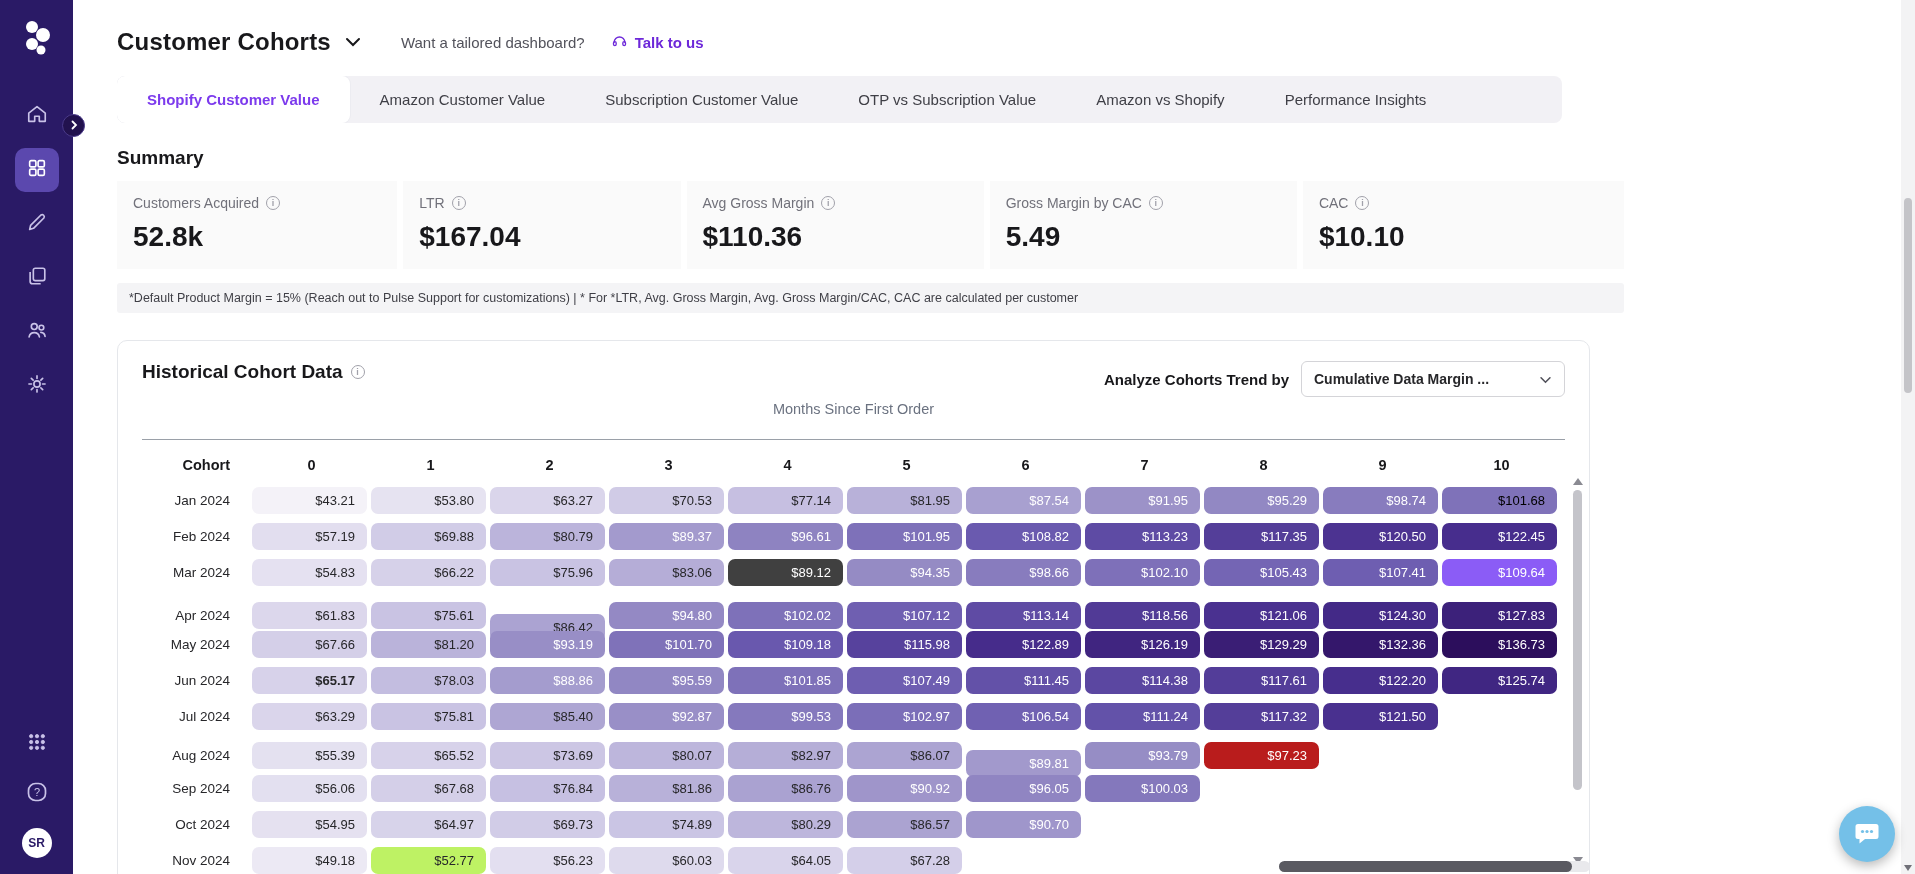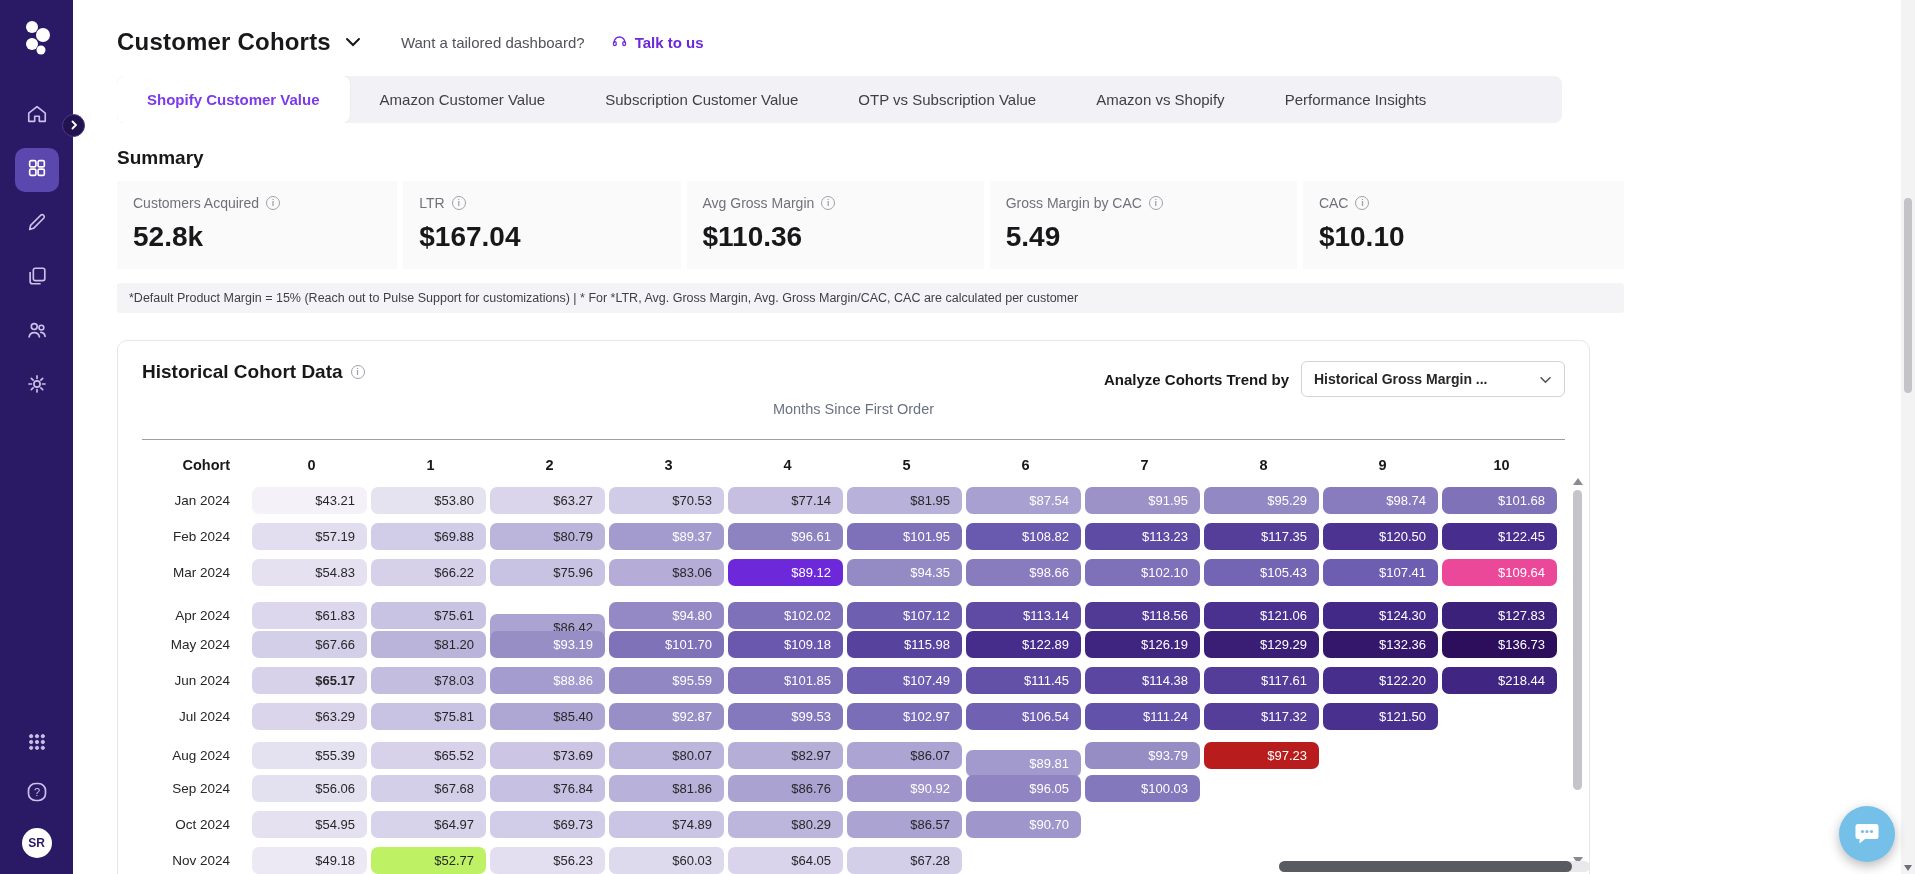--- a/index.html
+++ b/index.html
@@ -290,21 +290,21 @@
 
   <section class="panel">
     <div class="panel-header">
       <div class="panel-title-wrap">
         <h3 class="panel-title">Historical Cohort Data</h3>
         <span class="info">i</span>
       </div>
       <div class="trend-wrap">
         <span class="trend-label">Analyze Cohorts Trend by</span>
         <div class="trend-select">
-          <span>Historical Gross Margin ...</span>
+          <span>Cumulative Data Margin ...</span>
           <span>
             <svg width="13" height="8" viewBox="0 0 14 9" fill="none" stroke="#52525b" stroke-width="1.8" stroke-linecap="round">
                 <path d="M2 2 L7 7 L12 2"></path>
               </svg>
           </span>
         </div>
       </div>
     </div>
 
     <div class="months-label">Months Since First Order</div>
@@ -329,21 +329,21 @@
           <div class="pill" style="background: rgb(244, 242, 248);">$43.21</div>
           <div class="pill" style="background: rgb(230, 227, 241);">$53.80</div>
           <div class="pill" style="background: rgb(218, 213, 235);">$63.27</div>
           <div class="pill" style="background: rgb(208, 203, 230);">$70.53</div>
           <div class="pill" style="background: rgb(198, 191, 225);">$77.14</div>
           <div class="pill" style="background: rgb(184, 177, 217);">$81.95</div>
           <div class="pill" style="background: rgb(168, 160, 208); color: rgb(255, 255, 255);">$87.54</div>
           <div class="pill" style="background: rgb(156, 146, 200); color: rgb(255, 255, 255);">$91.95</div>
           <div class="pill" style="background: rgb(146, 136, 195); color: rgb(255, 255, 255);">$95.29</div>
           <div class="pill" style="background: rgb(136, 124, 190); color: rgb(255, 255, 255);">$98.74</div>
-          <div class="pill" style="background: rgb(127, 114, 185); color: #ffffff; padding-left: 41px;">$101.68</div>
+          <div class="pill" style="background: rgb(127, 114, 185); color: #000000; padding-left: 41px;">$101.68</div>
         </div>
         <div class="t-row">
           <div class="t-label">Feb 2024</div>
           <div class="pill" style="background: rgb(226, 222, 239);">$57.19</div>
           <div class="pill" style="background: rgb(209, 204, 231);">$69.88</div>
           <div class="pill" style="background: rgb(187, 180, 219);">$80.79</div>
           <div class="pill" style="background: rgb(163, 154, 205); color: rgb(255, 255, 255);">$89.37</div>
           <div class="pill" style="background: rgb(142, 131, 193); color: rgb(255, 255, 255);">$96.61</div>
           <div class="pill" style="background: rgb(126, 113, 185); color: rgb(255, 255, 255);">$101.95</div>
           <div class="pill" style="background: rgb(106, 90, 175); color: rgb(255, 255, 255);">$108.82</div>
@@ -351,27 +351,27 @@
           <div class="pill" style="background: rgb(84, 62, 153); color: rgb(255, 255, 255);">$117.35</div>
           <div class="pill" style="background: rgb(76, 51, 145); color: rgb(255, 255, 255);">$120.50</div>
           <div class="pill" style="background: rgb(71, 45, 141); color: rgb(255, 255, 255);">$122.45</div>
         </div>
         <div class="t-row">
           <div class="t-label">Mar 2024</div>
           <div class="pill" style="background: rgb(229, 225, 241);">$54.83</div>
           <div class="pill" style="background: rgb(214, 209, 233);">$66.22</div>
           <div class="pill" style="background: rgb(201, 195, 227);">$75.96</div>
           <div class="pill" style="background: rgb(181, 173, 215);">$83.06</div>
-          <div class="pill" style="background: #6d28d9; color: rgb(255, 255, 255);">$89.12</div>
+          <div class="pill" style="background: #404040; color: rgb(255, 255, 255);">$89.12</div>
           <div class="pill" style="background: rgb(149, 139, 196); color: rgb(255, 255, 255);">$94.35</div>
           <div class="pill" style="background: rgb(136, 124, 190); color: rgb(255, 255, 255);">$98.66</div>
           <div class="pill" style="background: rgb(126, 112, 185); color: rgb(255, 255, 255);">$102.10</div>
           <div class="pill" style="background: rgb(116, 101, 180); color: rgb(255, 255, 255);">$105.43</div>
           <div class="pill" style="background: rgb(110, 94, 177); color: rgb(255, 255, 255);">$107.41</div>
-          <div class="pill" style="background: #ec4899; color: rgb(255, 255, 255);">$109.64</div>
+          <div class="pill" style="background: #8b5cf6; color: rgb(255, 255, 255);">$109.64</div>
         </div>
         <div class="t-row">
           <div class="t-label">Apr 2024</div>
           <div class="pill" style="background: rgb(220, 215, 236);">$61.83</div>
           <div class="pill" style="background: rgb(201, 195, 227);">$75.61</div>
           <div class="pill" style="background: rgb(171, 163, 210); margin-top: 24px;">$86.42</div>
           <div class="pill" style="background: rgb(148, 137, 196); color: rgb(255, 255, 255);">$94.80</div>
           <div class="pill" style="background: rgb(126, 113, 185); color: rgb(255, 255, 255);">$102.02</div>
           <div class="pill" style="background: rgb(111, 95, 177); color: rgb(255, 255, 255);">$107.12</div>
           <div class="pill" style="background: rgb(95, 75, 164); color: rgb(255, 255, 255);">$113.14</div>
@@ -399,21 +399,21 @@
           <div class="pill" style="background: rgb(215, 210, 234); font-weight: bold;">$65.17</div>
           <div class="pill" style="background: rgb(195, 189, 224);">$78.03</div>
           <div class="pill" style="background: rgb(164, 156, 206); color: rgb(255, 255, 255);">$88.86</div>
           <div class="pill" style="background: rgb(145, 135, 195); color: rgb(255, 255, 255);">$95.59</div>
           <div class="pill" style="background: rgb(126, 113, 185); color: rgb(255, 255, 255);">$101.85</div>
           <div class="pill" style="background: rgb(110, 94, 177); color: rgb(255, 255, 255);">$107.49</div>
           <div class="pill" style="background: rgb(99, 81, 168); color: rgb(255, 255, 255);">$111.45</div>
           <div class="pill" style="background: rgb(91, 71, 161); color: rgb(255, 255, 255);">$114.38</div>
           <div class="pill" style="background: rgb(83, 61, 153); color: rgb(255, 255, 255);">$117.61</div>
           <div class="pill" style="background: rgb(71, 46, 141); color: rgb(255, 255, 255);">$122.20</div>
-          <div class="pill" style="background: rgb(64, 38, 130); color: rgb(255, 255, 255);">$218.44</div>
+          <div class="pill" style="background: rgb(64, 38, 130); color: rgb(255, 255, 255);">$125.74</div>
         </div>
         <div class="t-row">
           <div class="t-label">Jul 2024</div>
           <div class="pill" style="background: rgb(218, 213, 235);">$63.29</div>
           <div class="pill" style="background: rgb(201, 195, 227);">$75.81</div>
           <div class="pill" style="background: rgb(174, 166, 211);">$85.40</div>
           <div class="pill" style="background: rgb(153, 143, 199); color: rgb(255, 255, 255);">$92.87</div>
           <div class="pill" style="background: rgb(133, 121, 189); color: rgb(255, 255, 255);">$99.53</div>
           <div class="pill" style="background: rgb(123, 110, 184); color: rgb(255, 255, 255);">$102.97</div>
           <div class="pill" style="background: rgb(112, 97, 178); color: rgb(255, 255, 255);">$106.54</div>

